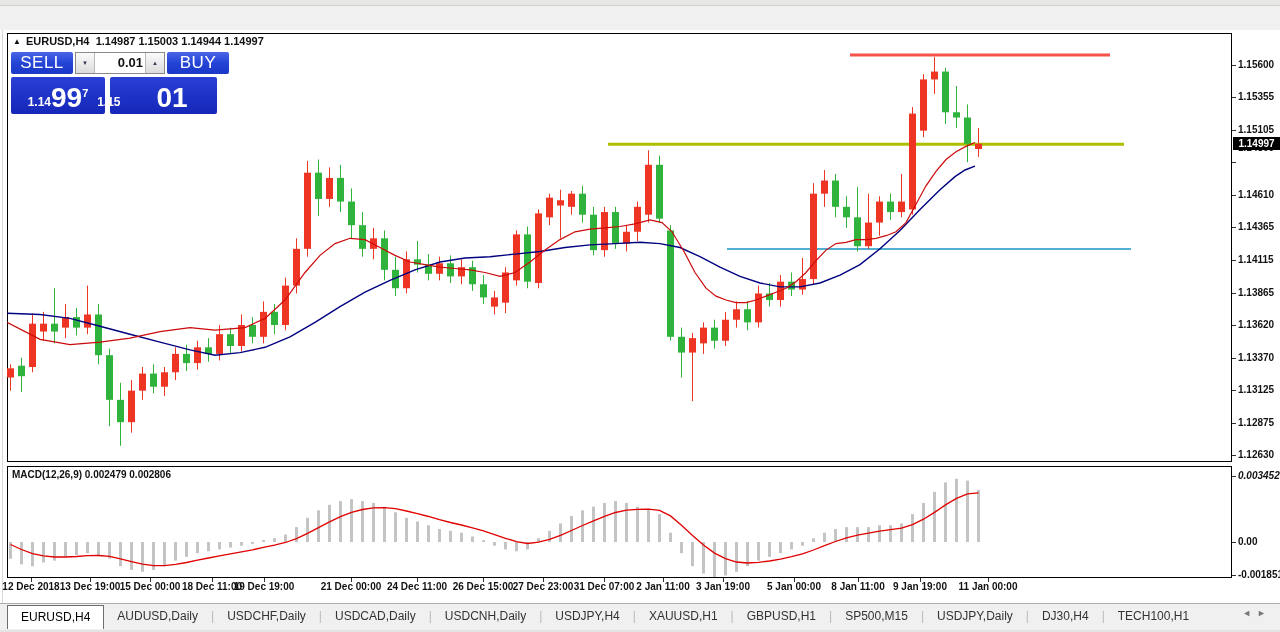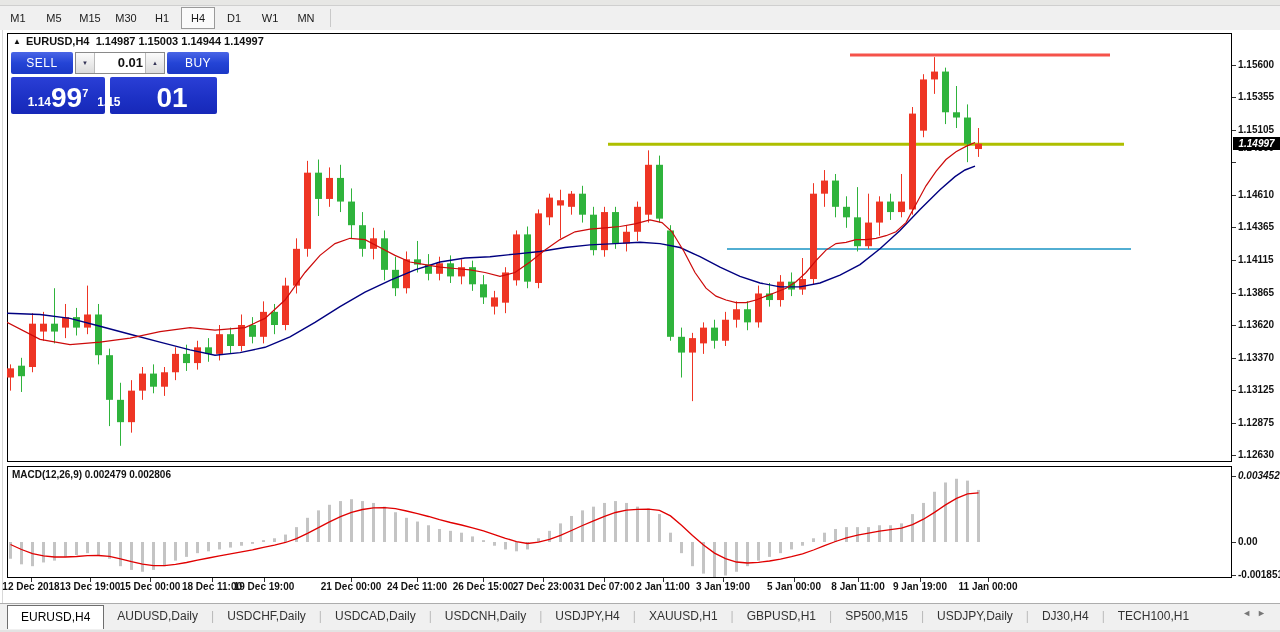--- a/index.html
+++ b/index.html
@@ -16,68 +16,56 @@
   #chartbg{position:absolute;left:0;top:30px;width:1280px;height:573px;background:#ffffff;}
   #left-edge{position:absolute;left:2px;top:0;width:1px;height:573px;background:#d8d8d8;}
   #mainplot{position:absolute;left:7px;top:3px;}
   #macdplot{position:absolute;left:7px;top:436px;}
   #chart-title{position:absolute;left:13px;top:5px;font-size:11px;font-weight:bold;color:#111;white-space:nowrap;}
   #chart-title .tri{font-size:8px;margin-right:5px;position:relative;top:-1px;}
   
   #trade{position:absolute;left:11px;top:22px;width:218px;}
   #trade-row1{display:flex;height:22px;}
   .trade-btn{width:62px;background:linear-gradient(180deg,#4a66e6 0%,#2444d6 50%,#1b38c6 100%);
-             color:#fff;font-size:12px;text-align:center;line-height:22px;letter-spacing:.5px;border-radius:2px;cursor:pointer;}
+             color:#fff;font-size:17px;text-align:center;line-height:22px;letter-spacing:.5px;border-radius:2px;cursor:pointer;}
   #vol-box{display:flex;width:90px;margin:0 2px;border:1px solid #8a8a8a;background:#fff;box-sizing:border-box;}
   .vol-btn{width:18px;background:linear-gradient(#fbfbfb,#dcdcdc);border:0;color:#335;font-size:6px;text-align:center;line-height:20px;cursor:pointer;}
   .vol-btn.down{border-right:1px solid #bbb;}
   .vol-btn.up{border-left:1px solid #bbb;}
   #vol-value{flex:1;font-size:13px;font-weight:bold;color:#111;text-align:right;line-height:20px;padding-right:2px;}
   #trade-row2{display:flex;margin-top:3px;height:37px;}
   .px-box{background:linear-gradient(180deg,#2a3fd6 0%,#1c30c4 60%,#1628b8 100%);color:#fff;border-radius:2px;
           display:flex;align-items:flex-end;justify-content:center;padding-bottom:3px;}
   .px-box.sell{width:94px;margin-right:5px;}
   .px-box.buy{width:107px;gap:36px;}
   .px-small{font-size:12px;font-weight:bold;line-height:18px;}
   .px-big{font-size:28px;font-weight:bold;line-height:26px;letter-spacing:0;}
   .px-sup{font-size:11px;font-weight:bold;position:relative;top:-12px;}
   
   .pr-label{position:absolute;left:1238px;font-size:10px;font-weight:bold;color:#111;line-height:12px;white-space:nowrap;}
   .pr-tick{position:absolute;left:1232px;width:4px;height:1px;background:#333;}
   #cur-tag{position:absolute;left:1233px;width:47px;height:13px;background:#000;color:#fff;
-           font-size:10px;font-weight:bold;text-align:center;line-height:13px;font-style:italic;}
+           font-size:10px;font-weight:bold;text-align:center;line-height:13px;}
   #macd-label{position:absolute;left:12px;top:439px;font-size:10px;font-weight:bold;color:#111;}
   .time-label{position:absolute;top:551px;transform:translateX(-50%);font-size:10px;font-weight:bold;color:#111;white-space:nowrap;}
   .time-tick{position:absolute;top:548px;width:1px;height:4px;background:#333;}
   
   #tabsbar{position:absolute;left:0;top:603px;width:1280px;height:27px;background:#f0f0f0;border-top:1px solid #adadad;
            display:flex;align-items:flex-start;}
   .tab{height:22px;line-height:22px;padding:0 13px;font-size:12px;color:#333;white-space:nowrap;cursor:pointer;margin-top:1px;}
   .tab.active{background:#fff;border:1px solid #6e6e6e;border-bottom:none;height:23px;color:#000;margin-left:7px;}
   .tab-sep{color:#b9b9b9;line-height:24px;font-size:12px;}
   #tab-arrows{position:absolute;right:8px;top:608px;font-size:9px;color:#777;letter-spacing:6px;cursor:pointer;}
   #bottom-strip{position:absolute;left:0;top:630px;width:1280px;height:2px;background:#e3e3e3;}
 </style>
 </head>
 <body>
 
 <div id="app">
   <div id="topstrip"></div>
-  <div id="toolbar">
-      <div class="tf-btn">M1</div>
-      <div class="tf-btn">M5</div>
-      <div class="tf-btn">M15</div>
-      <div class="tf-btn">M30</div>
-      <div class="tf-btn">H1</div>
-      <div class="tf-btn active">H4</div>
-      <div class="tf-btn">D1</div>
-      <div class="tf-btn">W1</div>
-      <div class="tf-btn">MN</div>
-      <div class="tb-sep"></div>
-    </div>
 
   <div id="chartbg">
     <div id="left-edge"></div>
 
     <svg id="mainplot" width="1225" height="429">
         <rect x="0.5" y="0.5" width="1224" height="428" fill="#fff" stroke="#000" stroke-width="1"></rect>
         <line x1="843" x2="1103" y1="22.020439999998764" y2="22.020439999998764" stroke="#f5524a" stroke-width="3"></line>
         <line x1="601" x2="1117" y1="111.17992999999973" y2="111.17992999999973" stroke="#aebf00" stroke-width="3"></line>
         <line x1="720" x2="1124" y1="215.9653099999981" y2="215.9653099999981" stroke="#52aed2" stroke-width="2"></line>
         <g>

